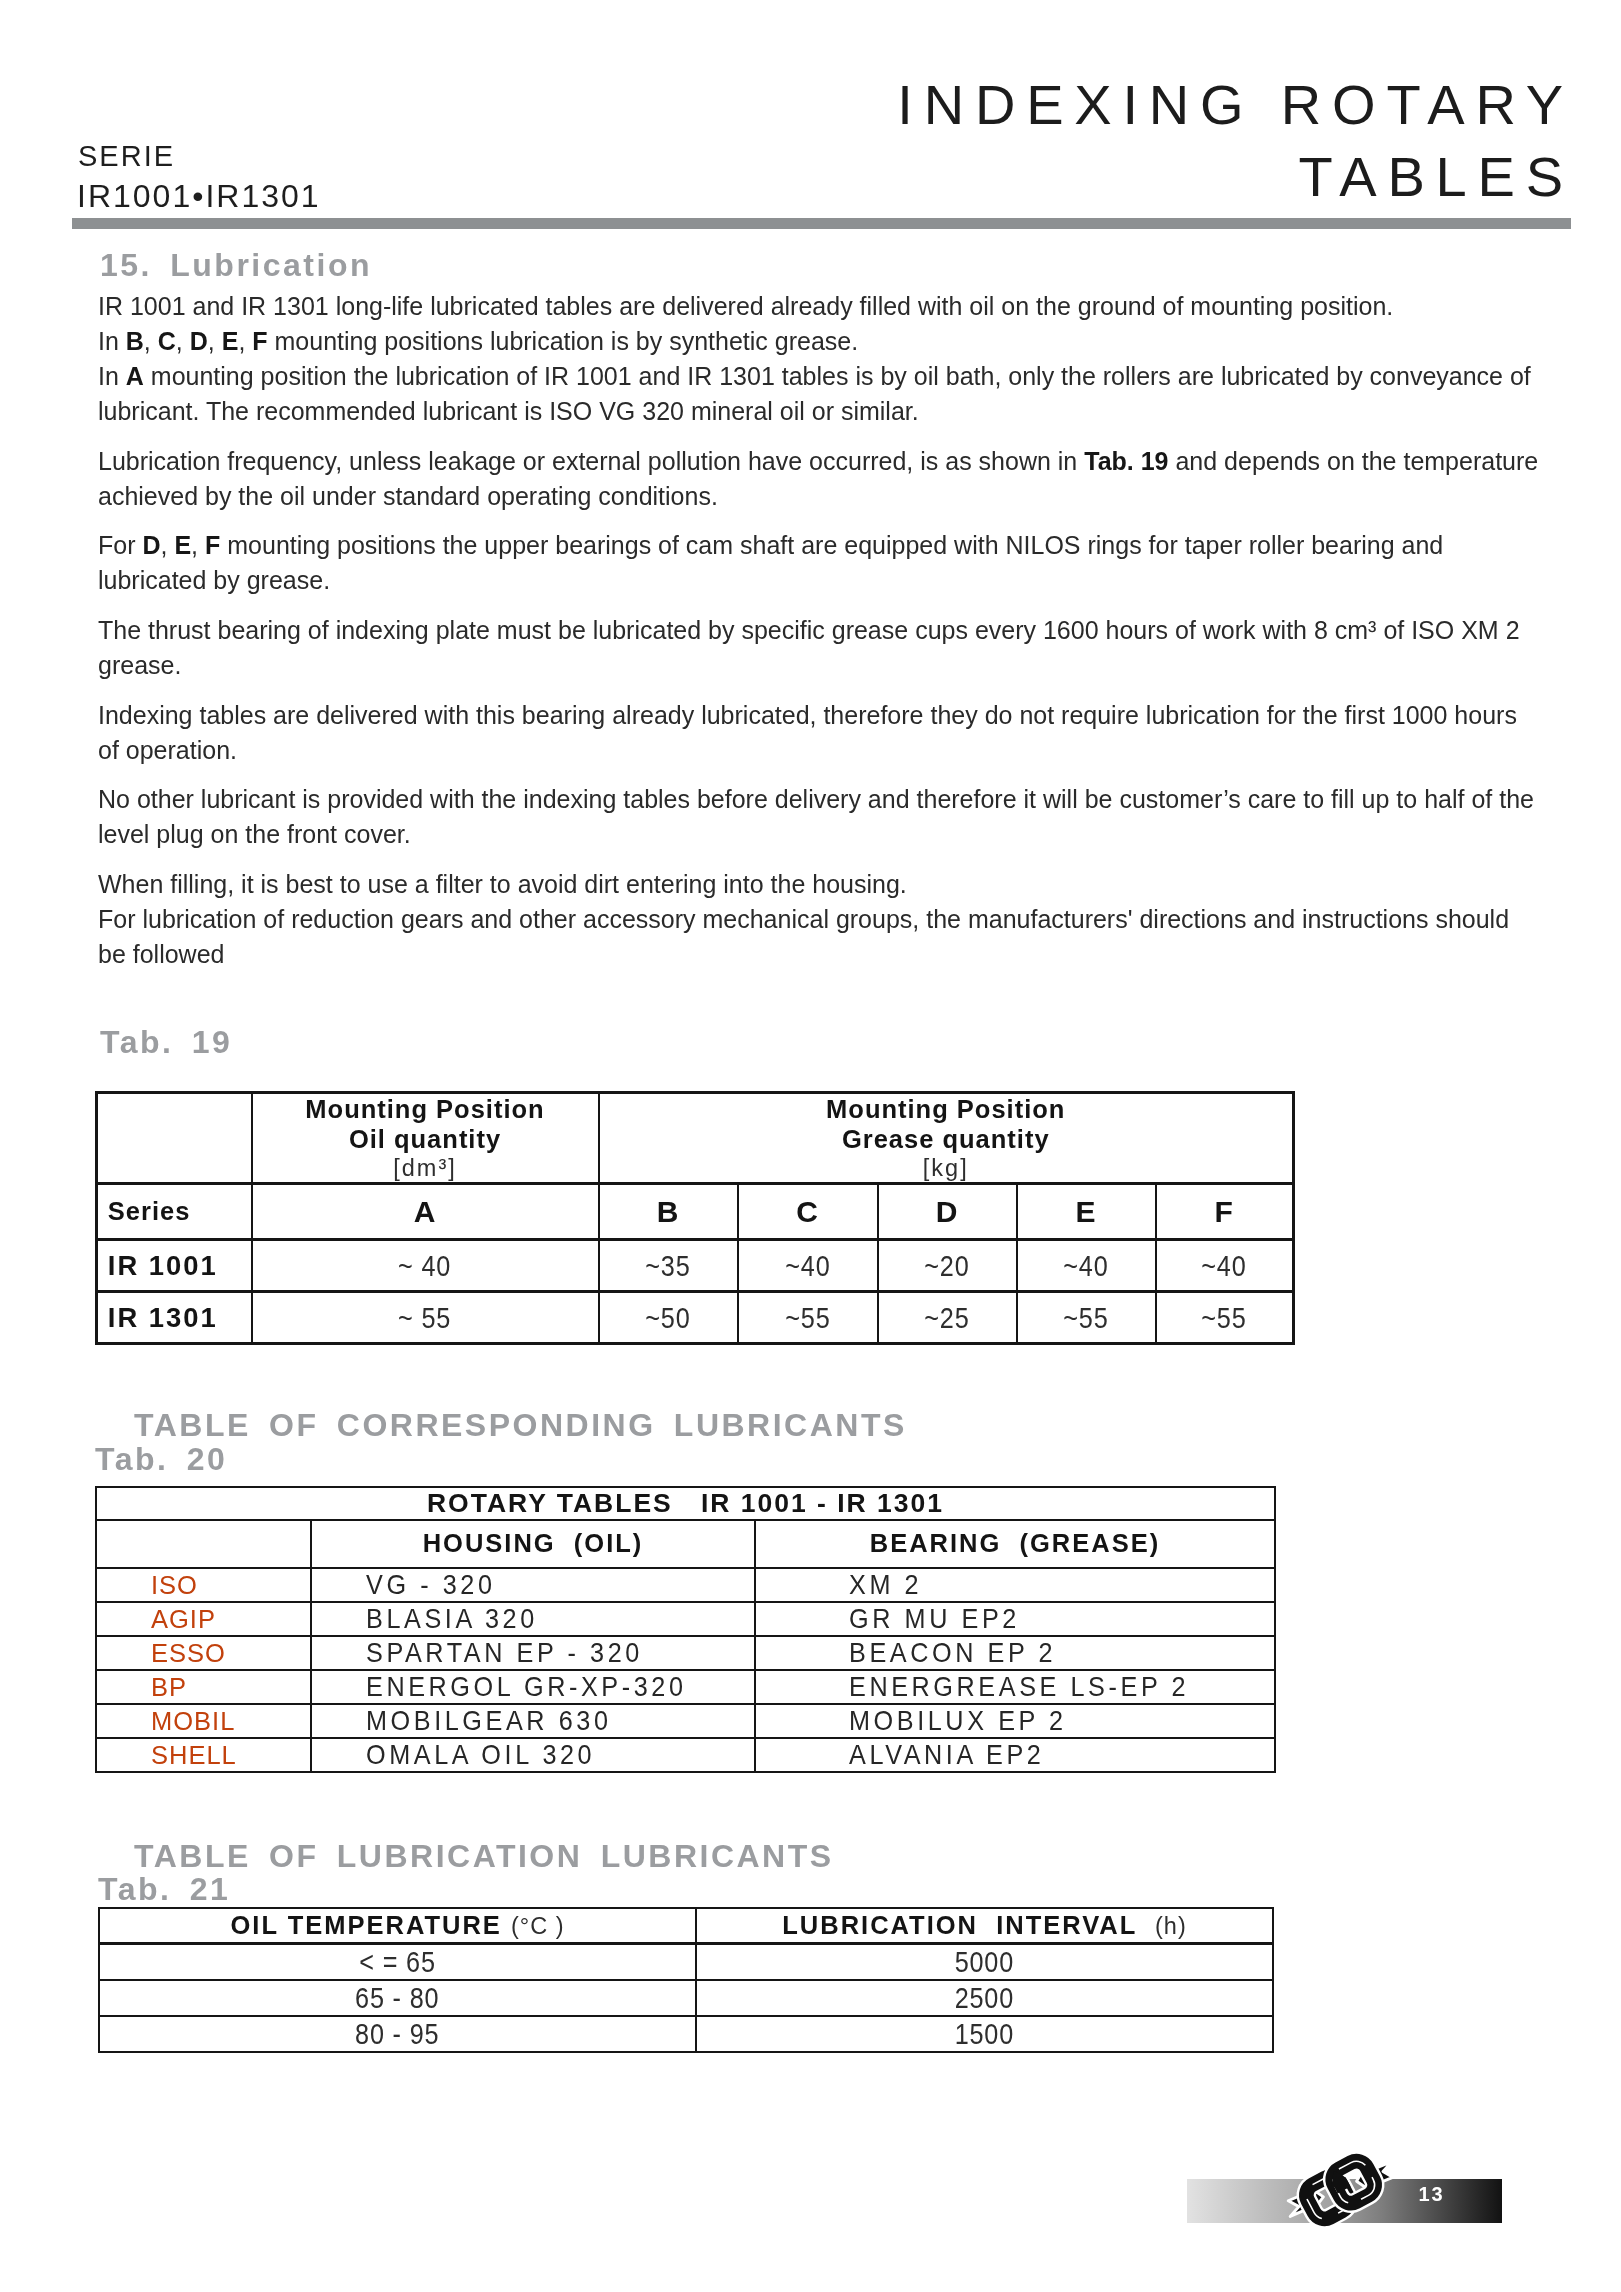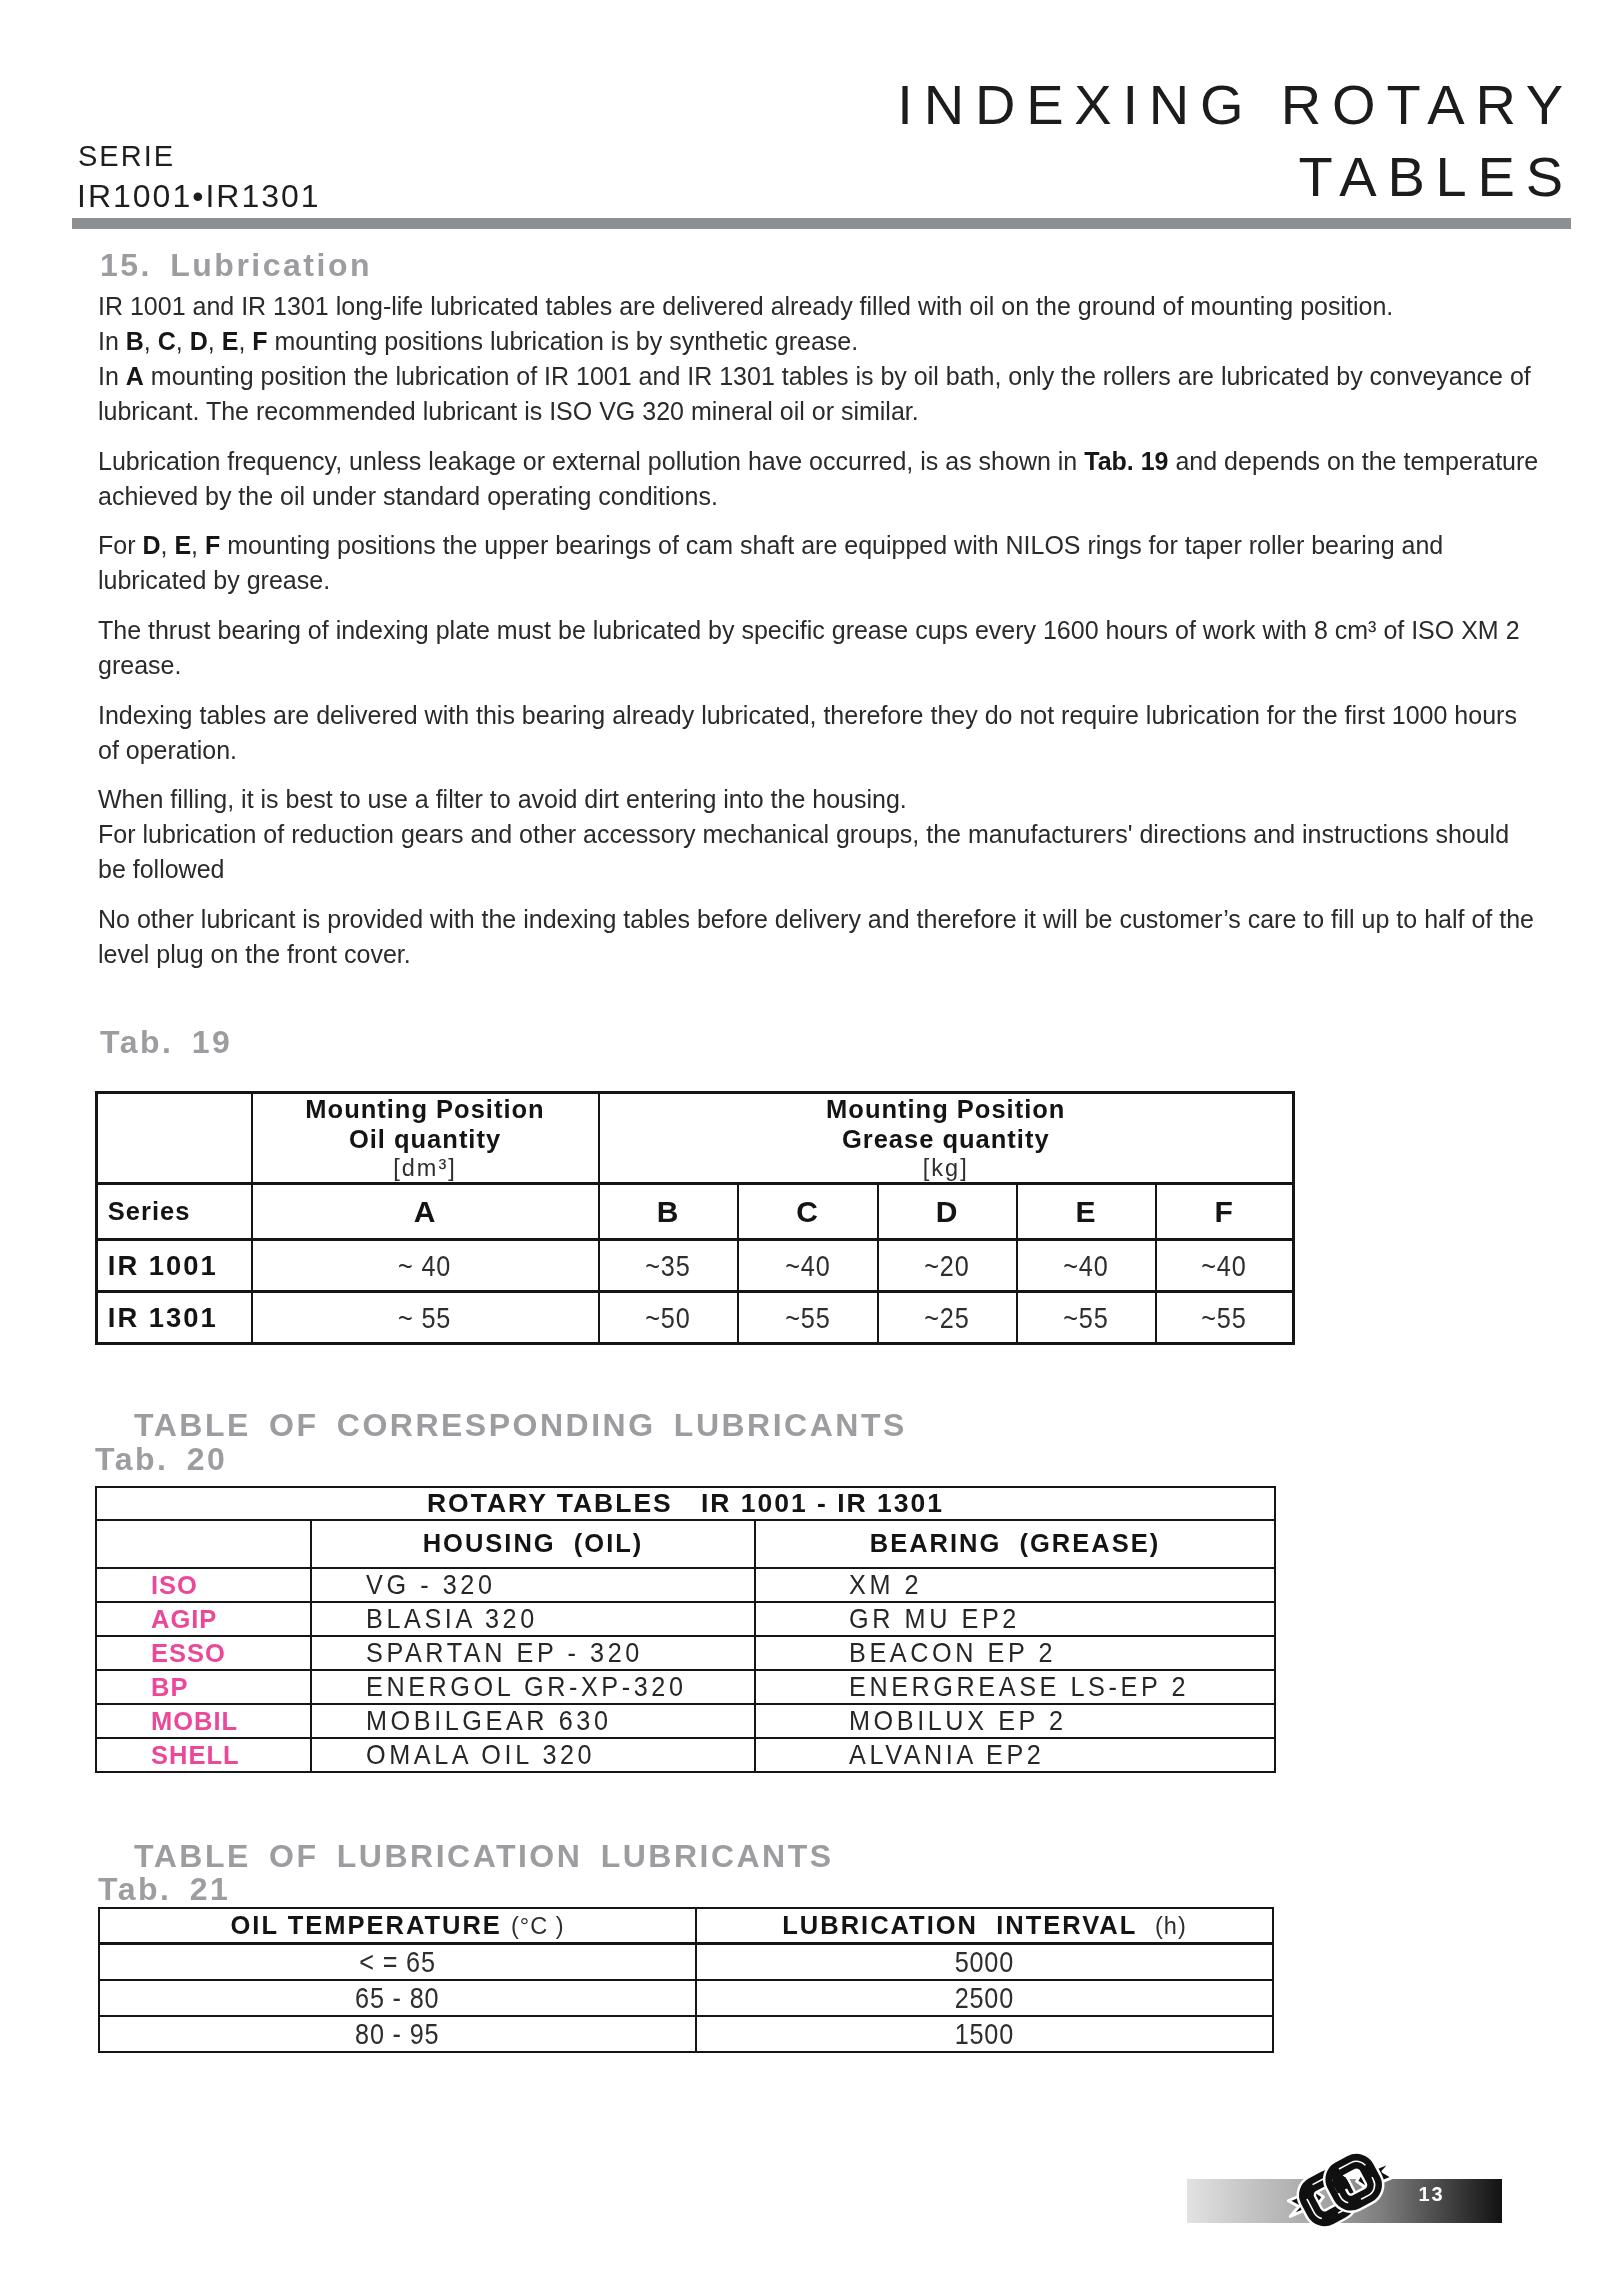--- a/index.html
+++ b/index.html
@@ -40,21 +40,21 @@
   .nval{display:inline-block;transform:scaleX(.84);transform-origin:center;
         font-size:30px;font-weight:400;color:#2e2e2e;letter-spacing:1px;white-space:pre;}
 
   
   .t20{position:absolute;left:95px;top:1486px;border:2.9px solid #151515;}
   .t20 td{border:2.9px solid #151515;}
   .t20 .title-cell{font-weight:bold;font-size:26.5px;text-align:center;letter-spacing:2px;
                    color:#141414;white-space:pre;}
   .t20 .col-h{font-weight:bold;font-size:25.5px;text-align:center;letter-spacing:2px;color:#141414;
               vertical-align:bottom;padding-bottom:8.8px;white-space:pre;}
-  .t20 .brand{font-weight:bold;font-size:25.5px;padding-left:54px;letter-spacing:1px;color:#ec4899;margin-left:16px;}
+  .t20 .brand{font-weight:normal;font-size:25.5px;padding-left:54px;letter-spacing:1px;color:#c2410c;margin-left:16px;}
   .t20 .oil-val{padding-left:54px;}
   .t20 .grease-val{padding-left:93px;}
   .wval{display:inline-block;transform:scaleX(.92);transform-origin:left center;
         font-size:27.4px;font-weight:400;color:#262626;letter-spacing:3.9px;white-space:pre;}
 
   
   .t21{position:absolute;left:98px;top:1907px;border:2.9px solid #151515;}
   .t21 td{border:2.9px solid #151515;}
   .t21 .col-h{text-align:center;vertical-align:middle;white-space:pre;border-bottom-width:3.9px;}
   .t21 .h-bold{font-weight:bold;font-size:25.5px;letter-spacing:2px;color:#141414;}
@@ -83,22 +83,22 @@
   <div class="header-rule"></div>
 
   <div class="gray-h" style="left:100px;top:247px;">15. Lubrication</div>
 
   <div class="content">
       <p>IR 1001 and IR 1301 long-life lubricated tables are delivered already filled with oil on the ground of mounting position.<br>In <b>B</b>, <b>C</b>, <b>D</b>, <b>E</b>, <b>F</b> mounting positions lubrication is by synthetic grease.<br>In <b>A</b> mounting position the lubrication of IR 1001 and IR 1301 tables is by oil bath, only the rollers are lubricated by conveyance of lubricant. The recommended lubricant is ISO VG 320 mineral oil or similar.</p>
       <p>Lubrication frequency, unless leakage or external pollution have occurred, is as shown in <b>Tab. 19</b> and depends on the temperature achieved by the oil under standard operating conditions.</p>
       <p>For <b>D</b>, <b>E</b>, <b>F</b> mounting positions the upper bearings of cam shaft are equipped with NILOS rings for taper roller bearing and lubricated by grease.</p>
       <p>The thrust bearing of indexing plate must be lubricated by specific grease cups every 1600 hours of work with 8 cm³ of ISO XM 2 grease.</p>
       <p>Indexing tables are delivered with this bearing already lubricated, therefore they do not require lubrication for the first 1000 hours of operation.</p>
+      <p>No other lubricant is provided with the indexing tables before delivery and therefore it will be customer’s care to fill up to half of the level plug on the front cover.</p>
       <p>When filling, it is best to use a filter to avoid dirt entering into the housing.<br>For lubrication of reduction gears and other accessory mechanical groups, the manufacturers' directions and instructions should be followed</p>
-      <p>No other lubricant is provided with the indexing tables before delivery and therefore it will be customer’s care to fill up to half of the level plug on the front cover.</p>
     </div>
 
   <div class="gray-h" style="left:100px;top:1024px;">Tab. 19</div>
   <table class="t19">
     <colgroup>
       <col style="width:155px">
         <col style="width:347px">
         <col style="width:139px">
       <col style="width:140px">
         <col style="width:139px">

